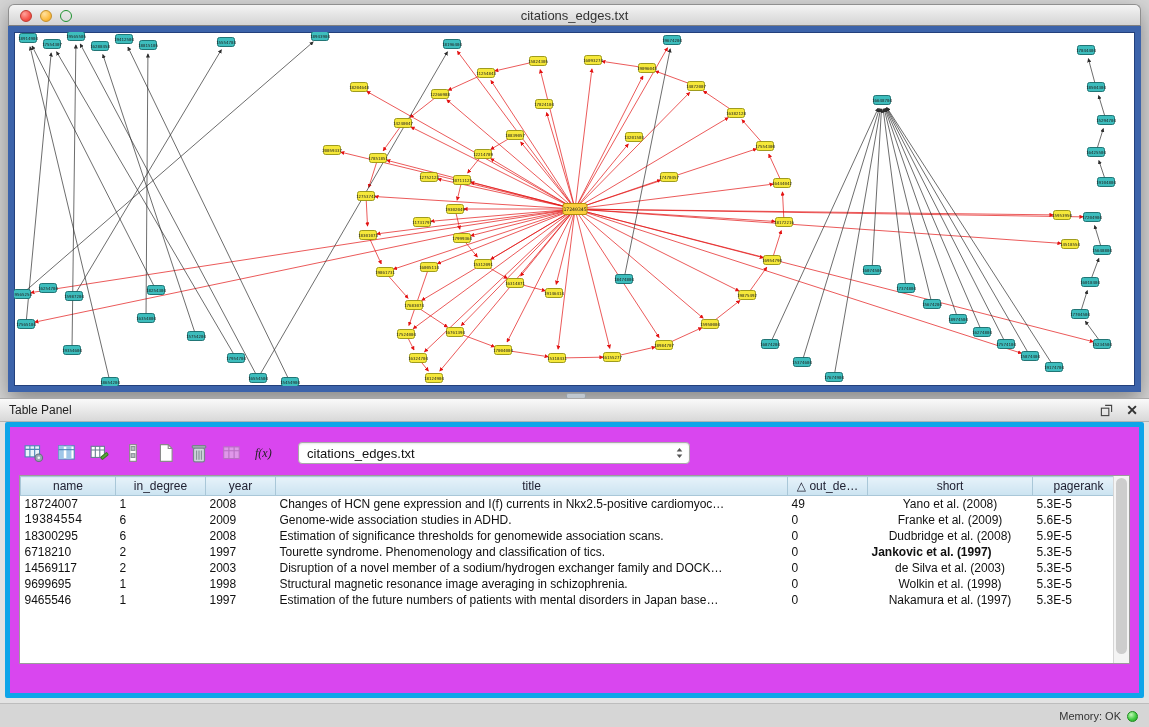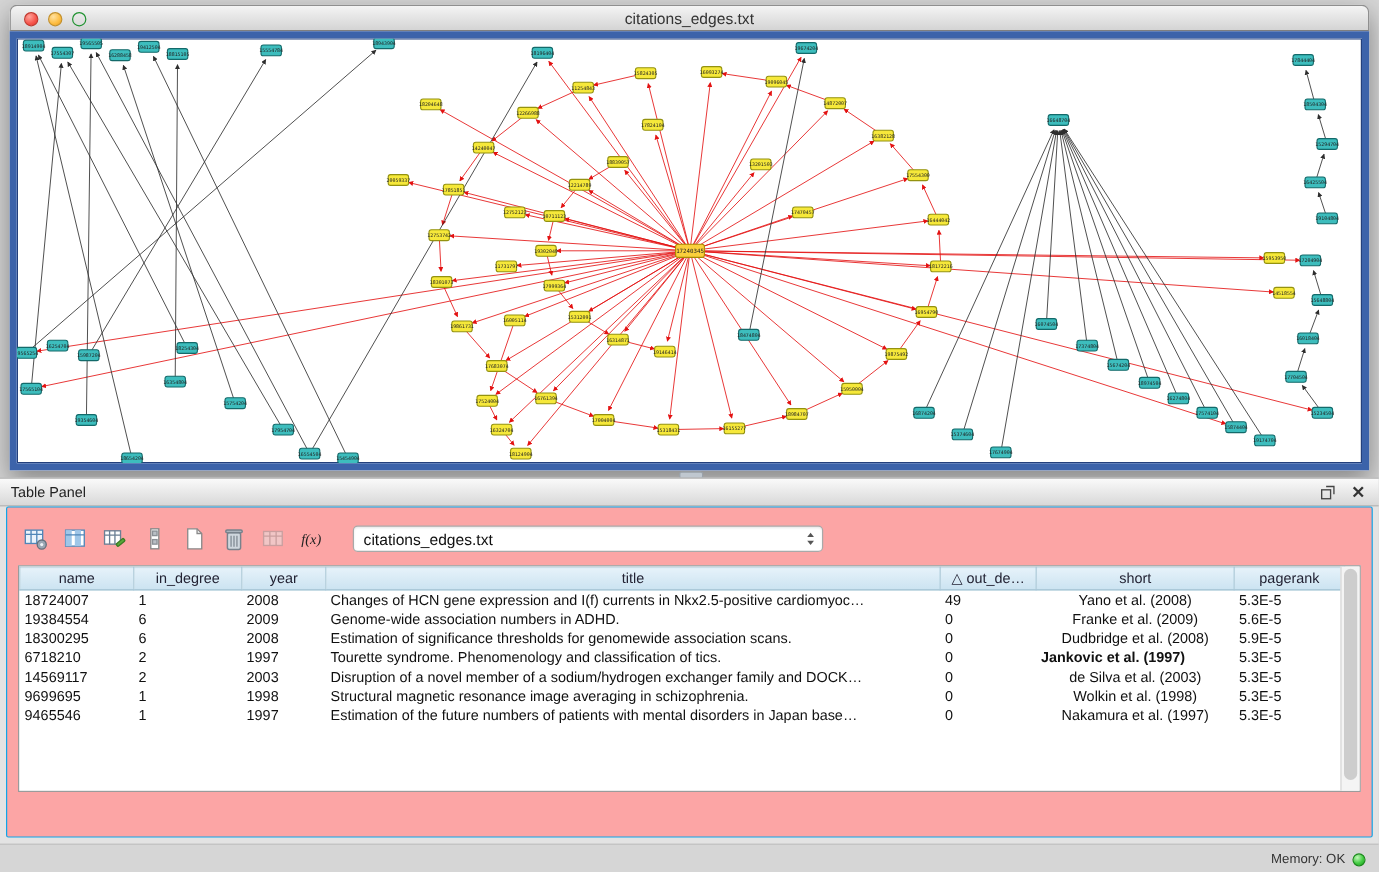--- a/index.html
+++ b/index.html
@@ -31,21 +31,21 @@
   
   .table-panel{position:absolute;left:0;top:398px;width:1149px;height:306px;
     background:#e3e3e3;border-top:1px solid #a8a8a8;border-bottom:1px solid #bdbdbd;box-sizing:border-box;}
   .panel-header{height:22px;background:linear-gradient(#fafafa,#d8d8d8);
     border-bottom:1px solid #b2b2b2;display:flex;align-items:center;
     padding:0 9px;font-size:12px;color:#222;text-align:center;}
   .panel-header .spacer{flex:1;}
   .panel-header .hicon{width:16px;height:16px;display:flex;align-items:center;justify-content:center;margin-left:10px;color:#333;}
   .panel-header .close{font-size:14px;font-weight:bold;line-height:1;}
   .panel-body{position:absolute;top:23px;left:5px;right:5px;bottom:5px;
-    background:#fca5a5;border:1px solid #0ea5e9;border-radius:2px;}
+    background:#d946ef;border:5px solid #0ea5e9;border-radius:2px;}
   
   .toolbar{display:flex;align-items:center;gap:5px;padding:13px 10px 9px 10px;}
   .tb-btn{width:28px;height:26px;display:flex;align-items:center;justify-content:center;border-radius:4px;}
   .tb-btn svg{display:block;}
   .combo{margin-left:14px;width:392px;height:22px;background:#fff;border:1px solid #a9a9a9;
     border-radius:4px;display:flex;align-items:center;padding:0 4px 0 8px;font-size:13px;color:#111;
     box-shadow:inset 0 1px 2px rgba(0,0,0,.10);box-sizing:border-box;}
   .combo .combo-label{flex:1;overflow:hidden;white-space:nowrap;}
   .combo .arrows{width:11px;height:18px;display:flex;align-items:center;justify-content:center;}
   
@@ -504,24 +504,24 @@
             <tr>
               <td style="text-align: left;">18724007</td>
               <td style="text-align: left;">1</td>
               <td style="text-align: left;">2008</td>
               <td style="text-align: left;">Changes of HCN gene expression and I(f) currents in Nkx2.5-positive cardiomyoc…</td>
               <td style="text-align: left;">49</td>
               <td style="text-align: center;">Yano et al. (2008)</td>
               <td style="text-align: left;">5.3E-5</td>
             </tr>
             <tr>
-              <td style="text-align: left;">19384554</td>
+              <td style="text-align: left; font-family: Liberation Mono, monospace;">19384554</td>
               <td style="text-align: left;">6</td>
               <td style="text-align: left;">2009</td>
-              <td style="text-align: left;">Genome-wide association numbers in ADHD.</td>
+              <td style="text-align: left;">Genome-wide association studies in ADHD.</td>
               <td style="text-align: left;">0</td>
               <td style="text-align: center;">Franke et al. (2009)</td>
               <td style="text-align: left;">5.6E-5</td>
             </tr>
             <tr>
               <td style="text-align: left;">18300295</td>
               <td style="text-align: left;">6</td>
               <td style="text-align: left;">2008</td>
               <td style="text-align: left;">Estimation of significance thresholds for genomewide association scans.</td>
               <td style="text-align: left;">0</td>

